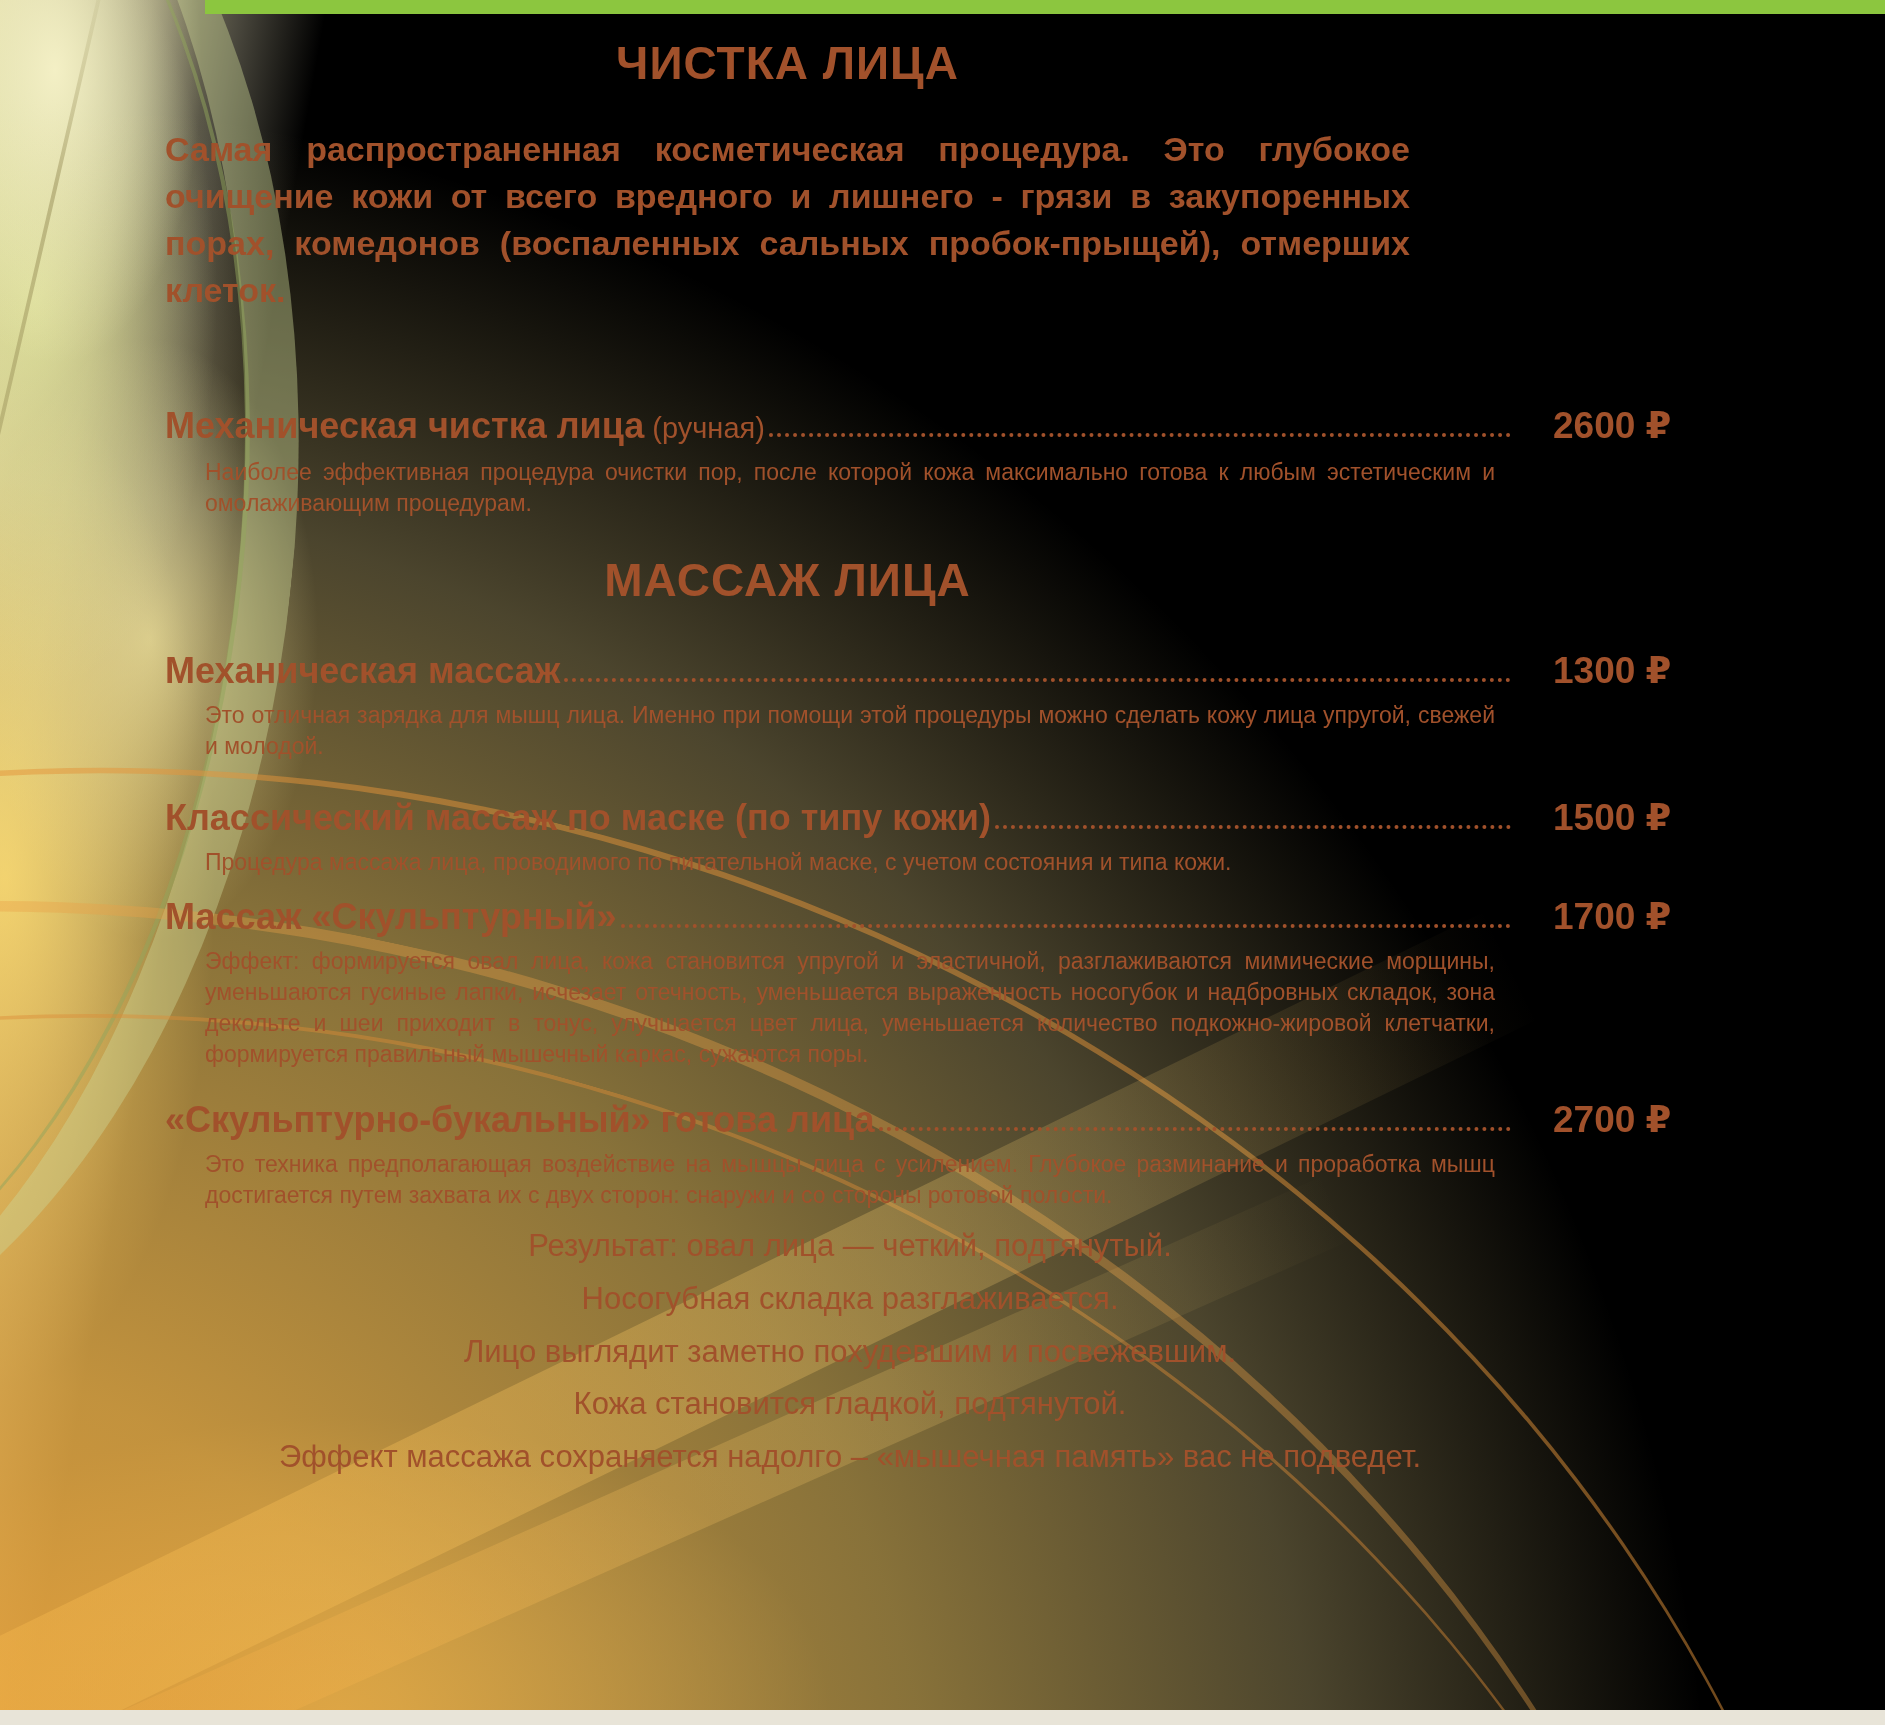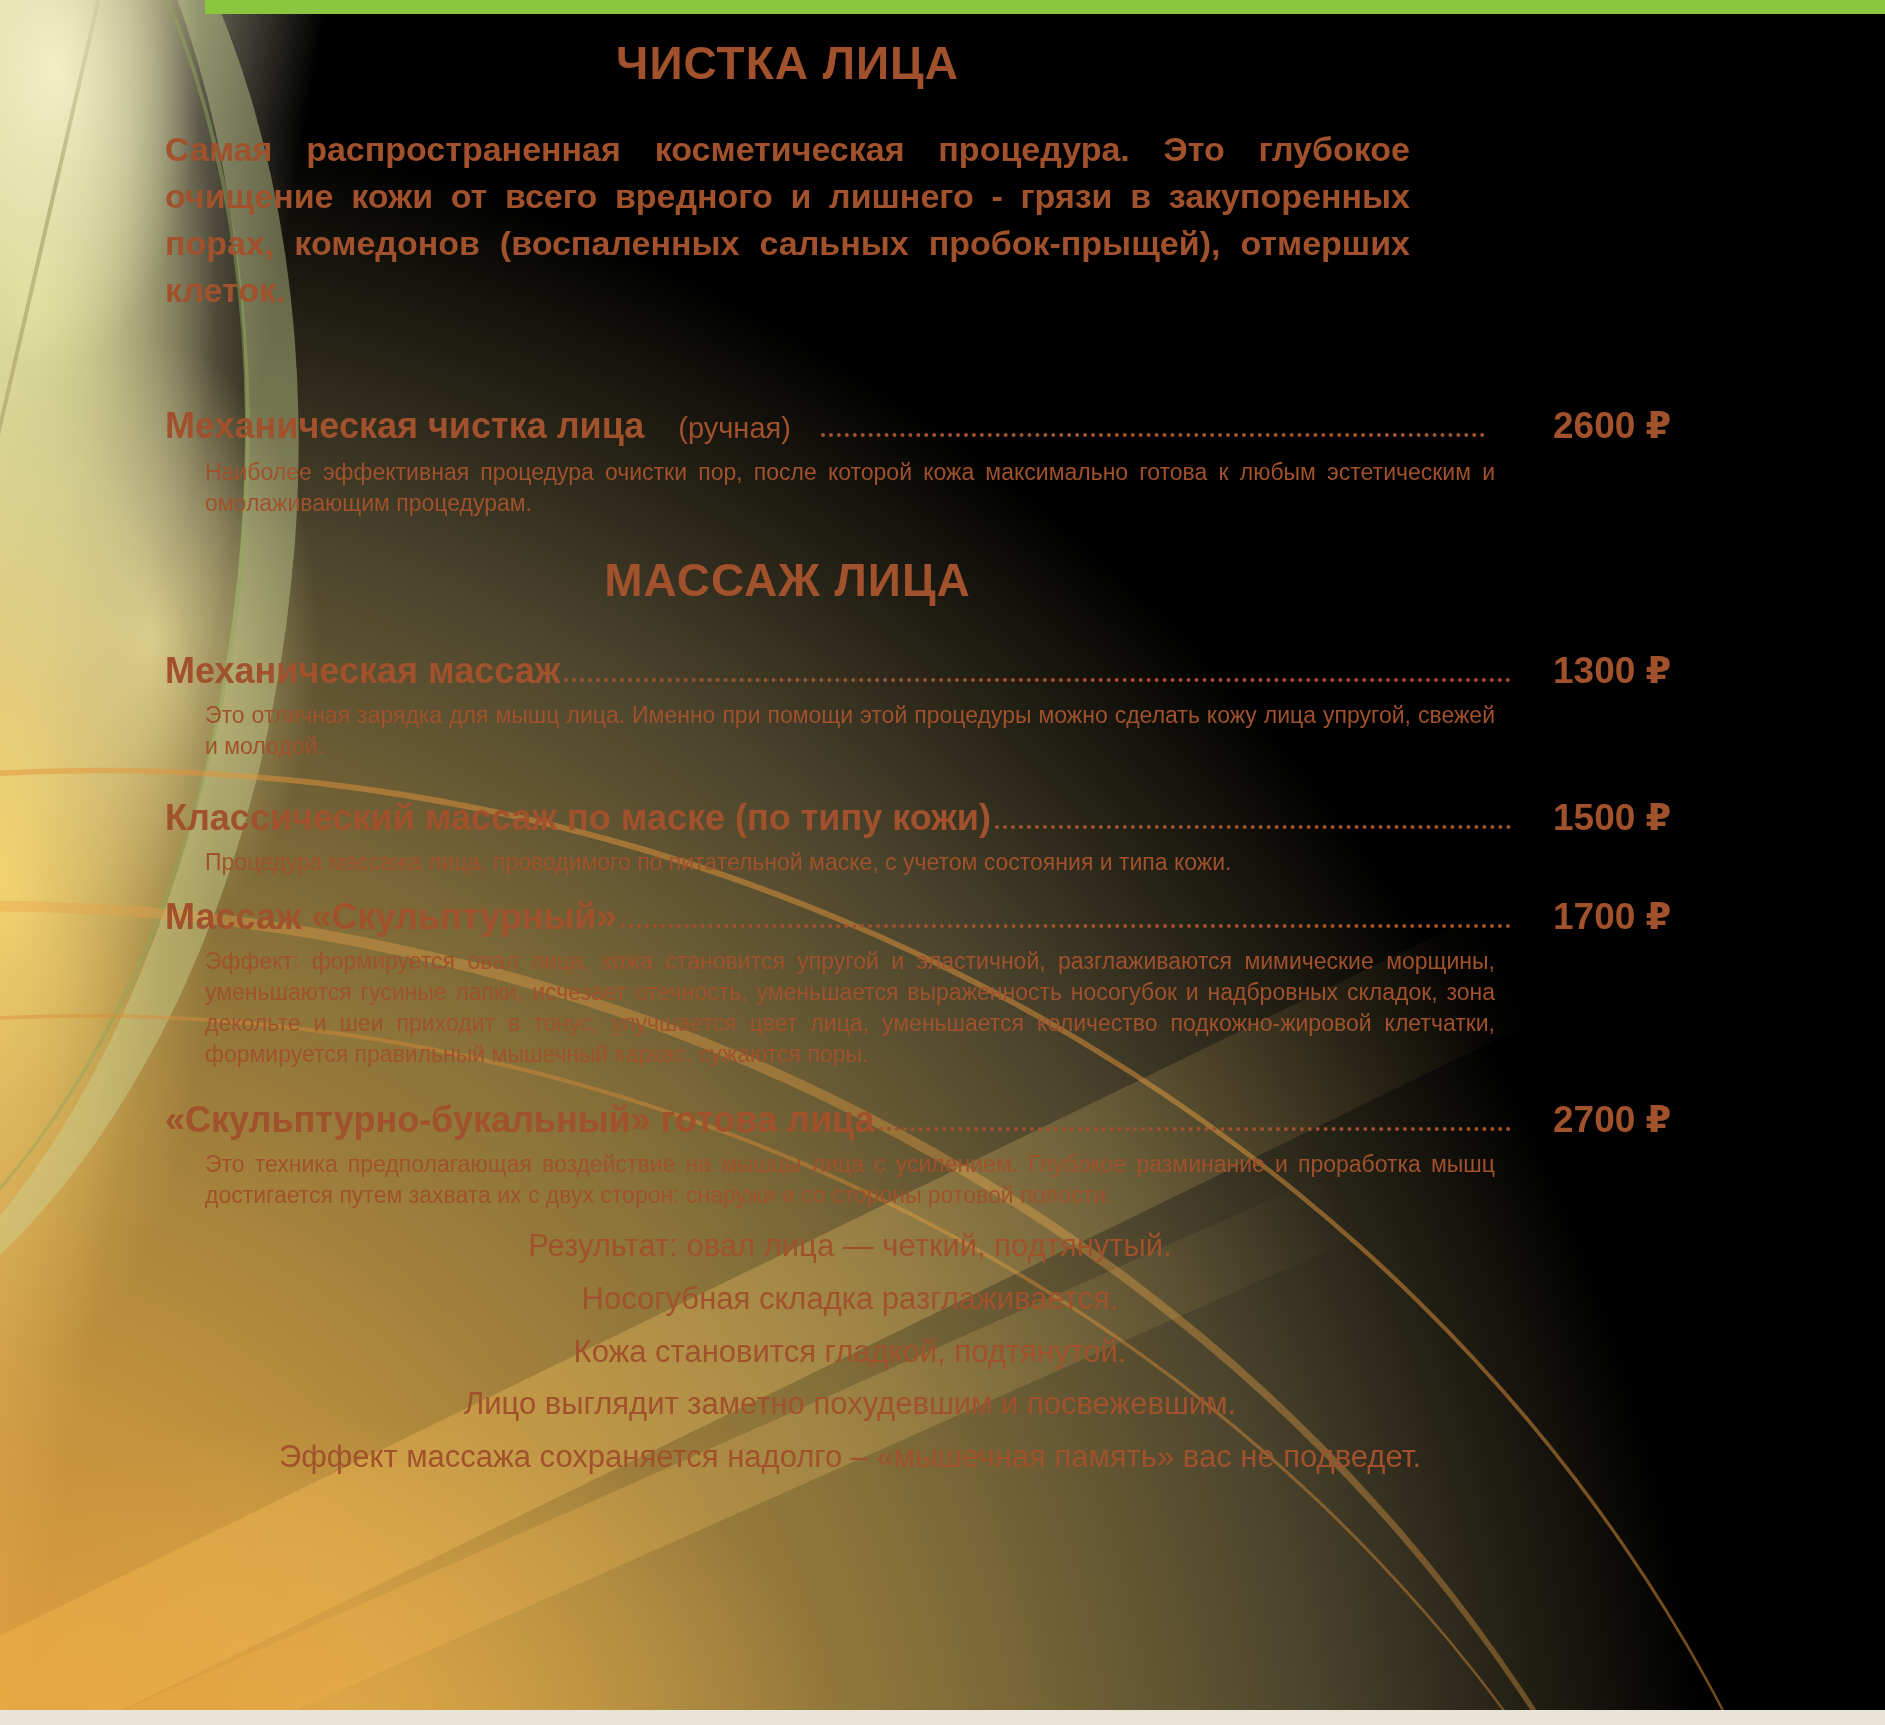--- a/index.html
+++ b/index.html
@@ -45,21 +45,21 @@
   
   .top-bar{position:absolute;z-index:3;top:0;left:205px;right:0;height:14px;background:#8CC63F;}
   
   .content{position:relative;z-index:2;padding:22px 180px 0 165px;}
   .section-title{
     width:1245px;margin:14px 0 0 0;
     text-align:center;font-size:46px;font-weight:700;letter-spacing:1px;
   }
   .intro{width:1245px;margin:36px 0 0 0;font-size:34px;font-weight:700;line-height:1.38;text-align:justify;}
   .price-row{display:flex;align-items:baseline;}
-  .row-1{margin-top:90px;gap:26px;}
+  .row-1{margin-top:90px;}
   .row-2{margin-top:42px;}
   .row-3{margin-top:34px;}
   .row-4{margin-top:17px;}
   .row-5{margin-top:28px;}
   .title-2{margin-top:34px;}
   .item-name{font-size:36px;font-weight:700;white-space:nowrap;}
   .item-suffix{font-size:29px;font-weight:400;margin-left:8px;}
   .dots{flex:1;min-width:40px;align-self:flex-end;border-bottom:4px dotted #A1512B;margin:0 42px 10px 4px;}
   .price{width:152px;font-size:37px;font-weight:700;white-space:nowrap;}
   .desc{width:1290px;margin:8px 0 0 40px;font-size:23px;font-weight:400;line-height:1.35;text-align:justify;}
@@ -124,18 +124,18 @@
 
     <div class="price-row row-5">
       <span class="item-name">«Скульптурно-букальный» готова лица</span>
       <span class="dots"></span>
       <span class="price">2700 ₽</span>
     </div>
     <p class="desc">Это техника предполагающая воздействие на мышцы лица с усилением. Глубокое разминание и проработка мышц достигается путем захвата их с двух сторон: снаружи и со стороны ротовой полости.</p>
 
     <p class="extra-line extra-first">Результат: овал лица — четкий, подтянутый.</p>
     <p class="extra-line">Носогубная складка разглаживается.</p>
+    <p class="extra-line">Лицо выглядит заметно похудевшим и посвежевшим.</p>
     <p class="extra-line">Кожа становится гладкой, подтянутой.</p>
-    <p class="extra-line">Лицо выглядит заметно похудевшим и посвежевшим.</p>
     <p class="extra-line">Эффект массажа сохраняется надолго – «мышечная память»  вас не подведет.</p>
 
   </div>
 </div>
 
 </body></html>

